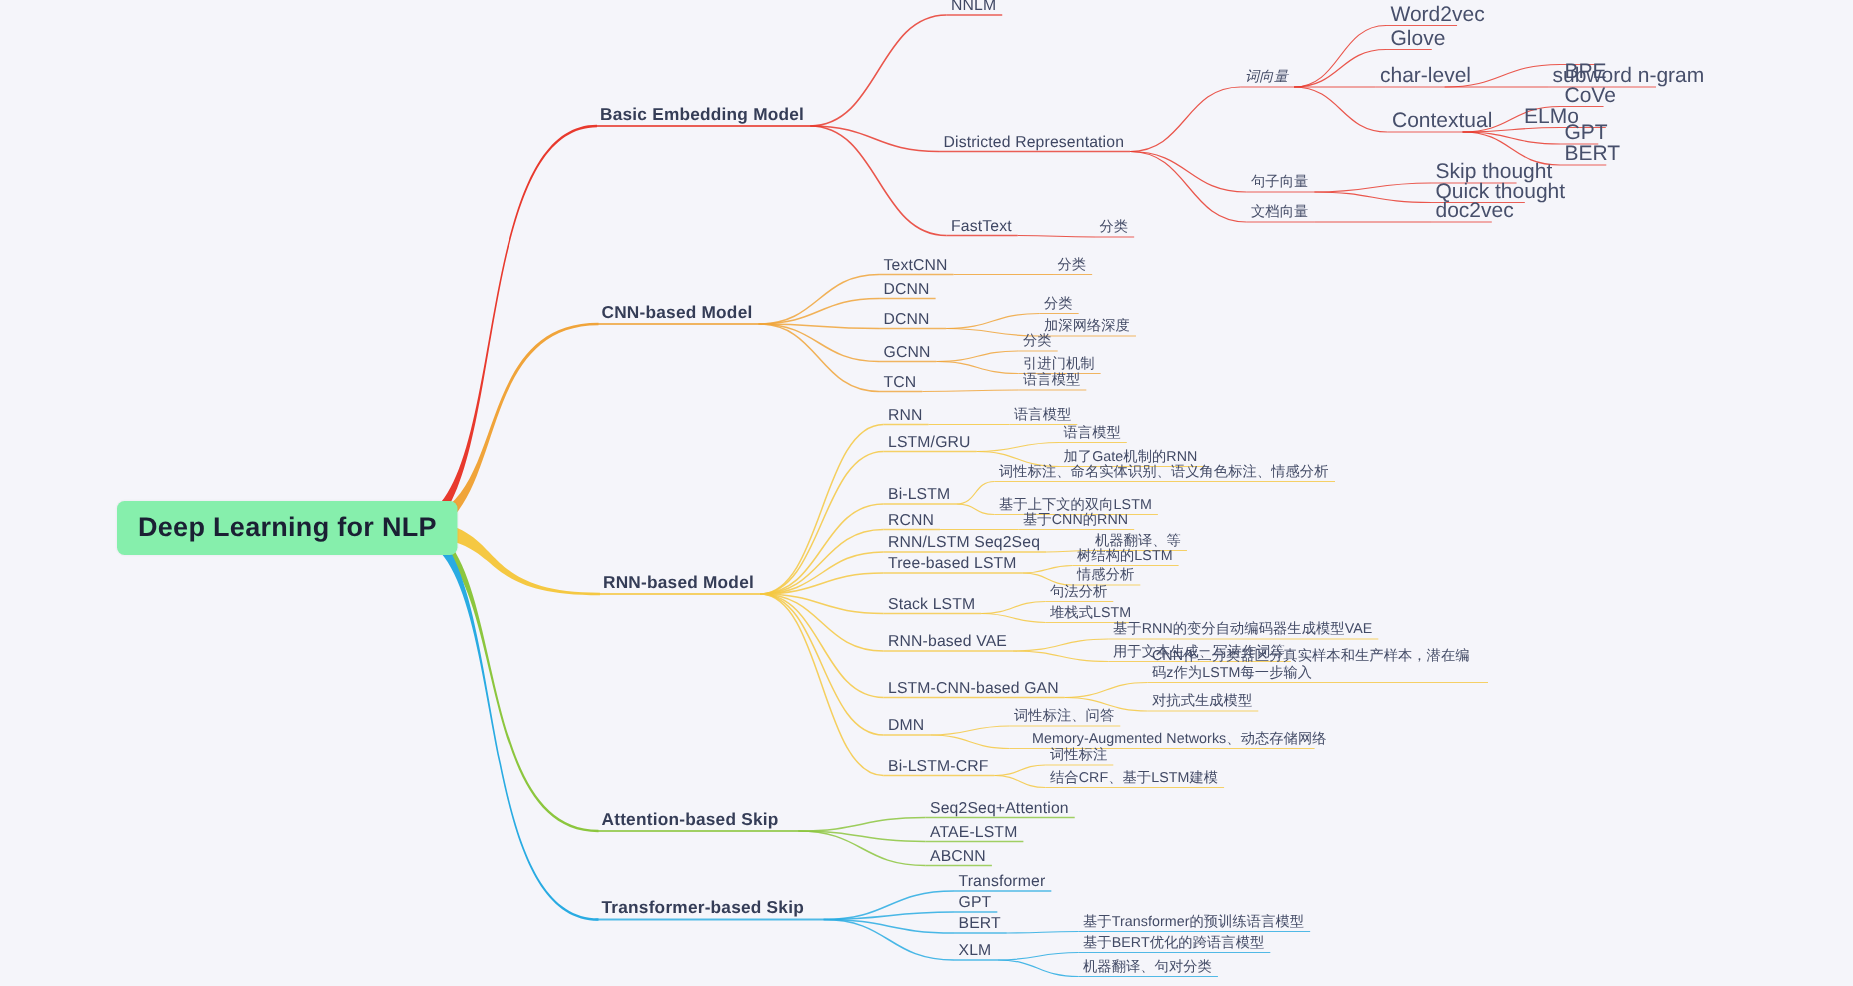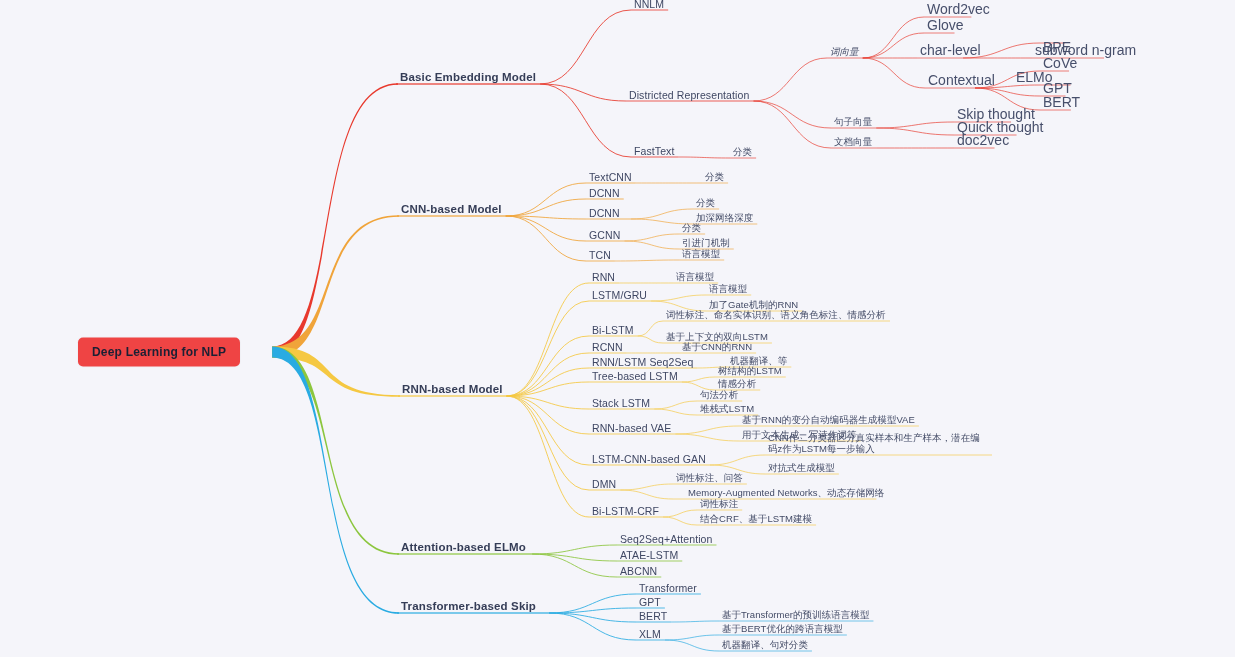--- a/index.html
+++ b/index.html
@@ -19,24 +19,24 @@
   .node{
     position:absolute;
     white-space:nowrap;
     line-height:1.15;
     color:#3d4560;
     transform:translateY(-100%);
   }
   
   .root{
     position:absolute;
-    background:#ef4444;
+    background:#86efac;
     border-radius:5px;
     padding:7px 14px 8px 14px;
-    font-size:12px;
+    font-size:18px;
     font-weight:bold;
     color:#1b2034;
     letter-spacing:.2px;
     box-shadow:0 0 0 1px rgba(0,0,0,0.02);
     transform:translateY(-50%);
   }
   
   .lvl1{
     font-size:11.5px;
     font-weight:bold;
@@ -281,21 +281,21 @@
       <div class="node lvl3" style="left: 742px; top: 441px;">用于文本生成、写诗作词等</div>
       <div class="node lvl2" style="left: 592px; top: 465px;">LSTM-CNN-based GAN</div>
       <div class="node lvl3 wrap2" style="left: 768px; top: 455px;">CNN作二分类器区分真实样本和生产样本，潜在编码z作为LSTM每一步输入</div>
       <div class="node lvl3" style="left: 768px; top: 474px;">对抗式生成模型</div>
       <div class="node lvl2" style="left: 592px; top: 490px;">DMN</div>
       <div class="node lvl3" style="left: 676px; top: 484px;">词性标注、问答</div>
       <div class="node lvl3" style="left: 676px; top: 499px; padding-left: 12px;">Memory-Augmented Networks、动态存储网络</div>
       <div class="node lvl2" style="left: 592px; top: 517px;">Bi-LSTM-CRF</div>
       <div class="node lvl3" style="left: 700px; top: 510px;">词性标注</div>
       <div class="node lvl3" style="left: 700px; top: 525px;">结合CRF、基于LSTM建模</div>
-      <div class="node lvl1" style="left: 401px; top: 554px;">Attention-based ELMo</div>
+      <div class="node lvl1" style="left: 401px; top: 554px;">Attention-based Skip</div>
       <div class="node lvl2" style="left: 620px; top: 545px;">Seq2Seq+Attention</div>
       <div class="node lvl2" style="left: 620px; top: 561px;">ATAE-LSTM</div>
       <div class="node lvl2" style="left: 620px; top: 577px;">ABCNN</div>
       <div class="node lvl1" style="left: 401px; top: 613px;">Transformer-based Skip</div>
       <div class="node lvl2" style="left: 639px; top: 594px;">Transformer</div>
       <div class="node lvl2" style="left: 639px; top: 608px;">GPT</div>
       <div class="node lvl2" style="left: 639px; top: 622px;">BERT</div>
       <div class="node lvl3" style="left: 722px; top: 621px;">基于Transformer的预训练语言模型</div>
       <div class="node lvl2" style="left: 639px; top: 640px;">XLM</div>
       <div class="node lvl3" style="left: 722px; top: 635px;">基于BERT优化的跨语言模型</div>

